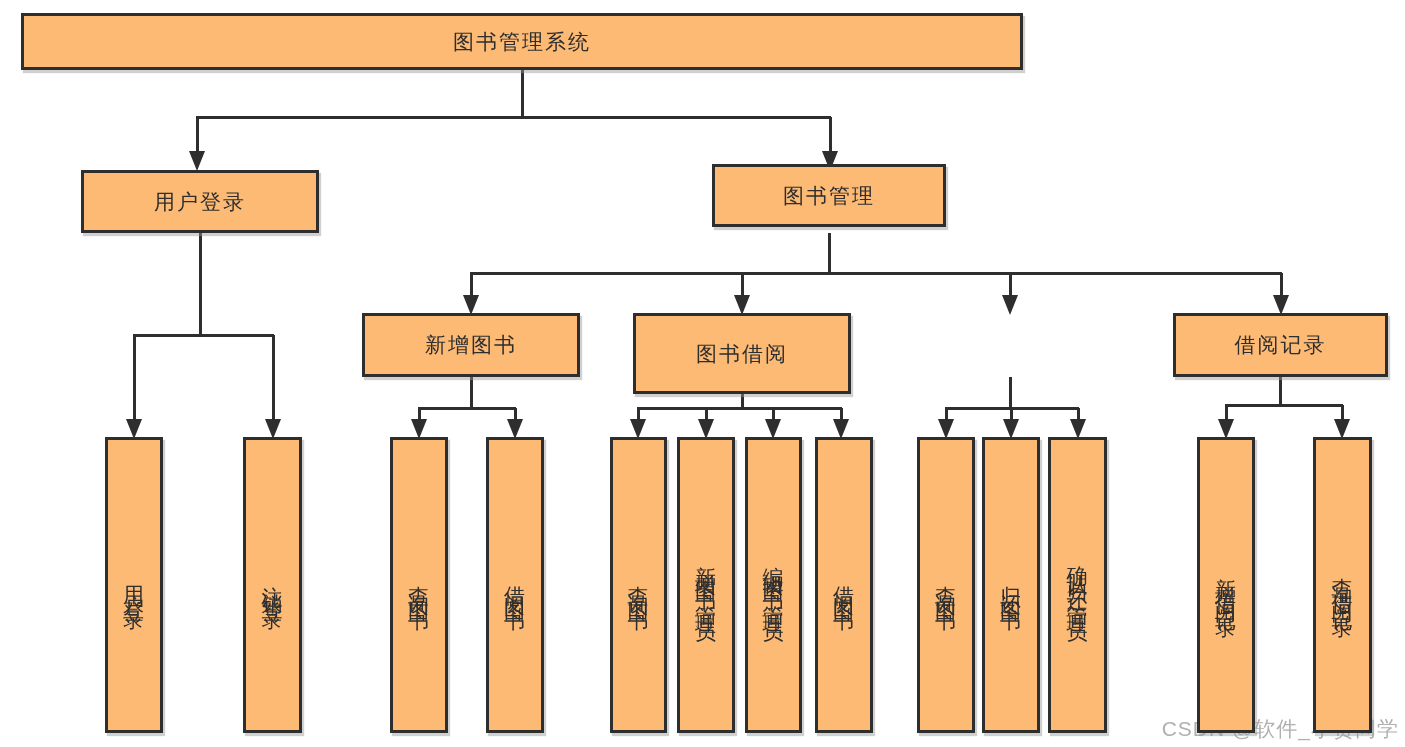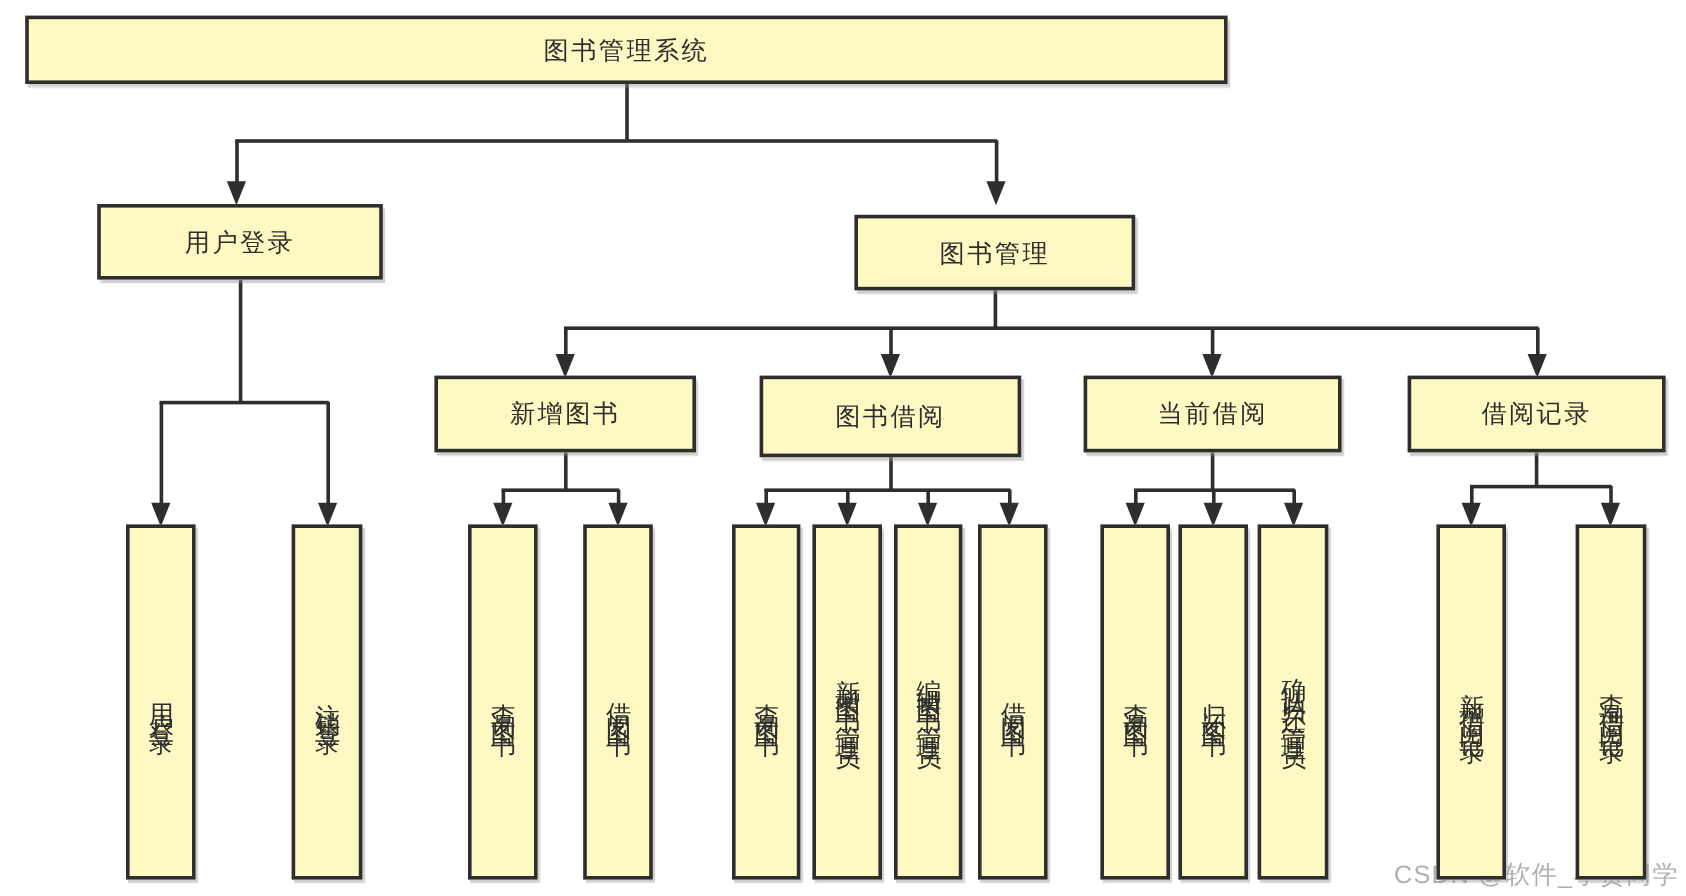--- a/index.html
+++ b/index.html
@@ -11,21 +11,21 @@
     position:relative;
     width:1405px;
     height:747px;
     background:var(--bg,#ffffff);
     overflow:hidden;
   }
   .node {
     position:absolute;
     box-sizing:border-box;
     border:3px solid var(--line,#2e2e2e);
-    background:#fef9c3;
+    background:#fdba74;
     display:flex;
     align-items:center;
     justify-content:center;
     color:var(--text,#2e2e2e);
     font-size:21px;
     box-shadow:2px 3px 1px var(--shadow,rgba(150,150,150,0.45));
   }
   .node.horizontal .node-label {
     letter-spacing:2px;
     white-space:nowrap;
@@ -114,31 +114,28 @@
     <div class="arrow" style="left: 1003px; top: 419px;"></div>
     <div class="arrow" style="left: 1070px; top: 419px;"></div>
     <div class="arrow" style="left: 1218px; top: 419px;"></div>
     <div class="arrow" style="left: 1334px; top: 419px;"></div>
     <div class="node horizontal" style="left: 21px; top: 13px; width: 1002px; height: 57px;">
       <span class="node-label">图书管理系统</span>
     </div>
     <div class="node horizontal" style="left: 81px; top: 170px; width: 238px; height: 63px;">
       <span class="node-label">用户登录</span>
     </div>
-    <div class="node horizontal" style="left: 712px; top: 179px; width: 234px; height: 63px;">
+    <div class="node horizontal" style="left: 712px; top: 164px; width: 234px; height: 63px;">
       <span class="node-label">图书管理</span>
     </div>
     <div class="node horizontal" style="left: 362px; top: 313px; width: 218px; height: 64px;">
       <span class="node-label">新增图书</span>
     </div>
-    <div class="node horizontal" style="left: 633px; top: 313px; width: 218px; height: 68px;">
+    <div class="node horizontal" style="left: 633px; top: 313px; width: 218px; height: 81px;">
       <span class="node-label">图书借阅</span>
-    </div>
-    <div class="node horizontal" style="left: 903px; top: 313px; width: 215px; height: 64px;">
-      <span class="node-label">当前借阅</span>
     </div>
     <div class="node horizontal" style="left: 1173px; top: 313px; width: 215px; height: 64px;">
       <span class="node-label">借阅记录</span>
     </div>
     <div class="node vertical" style="left: 105px; top: 437px; width: 58px; height: 296px;">
       <span class="node-label">用户登录</span>
     </div>
     <div class="node vertical" style="left: 243px; top: 437px; width: 59px; height: 296px;">
       <span class="node-label">注销登录</span>
     </div>

